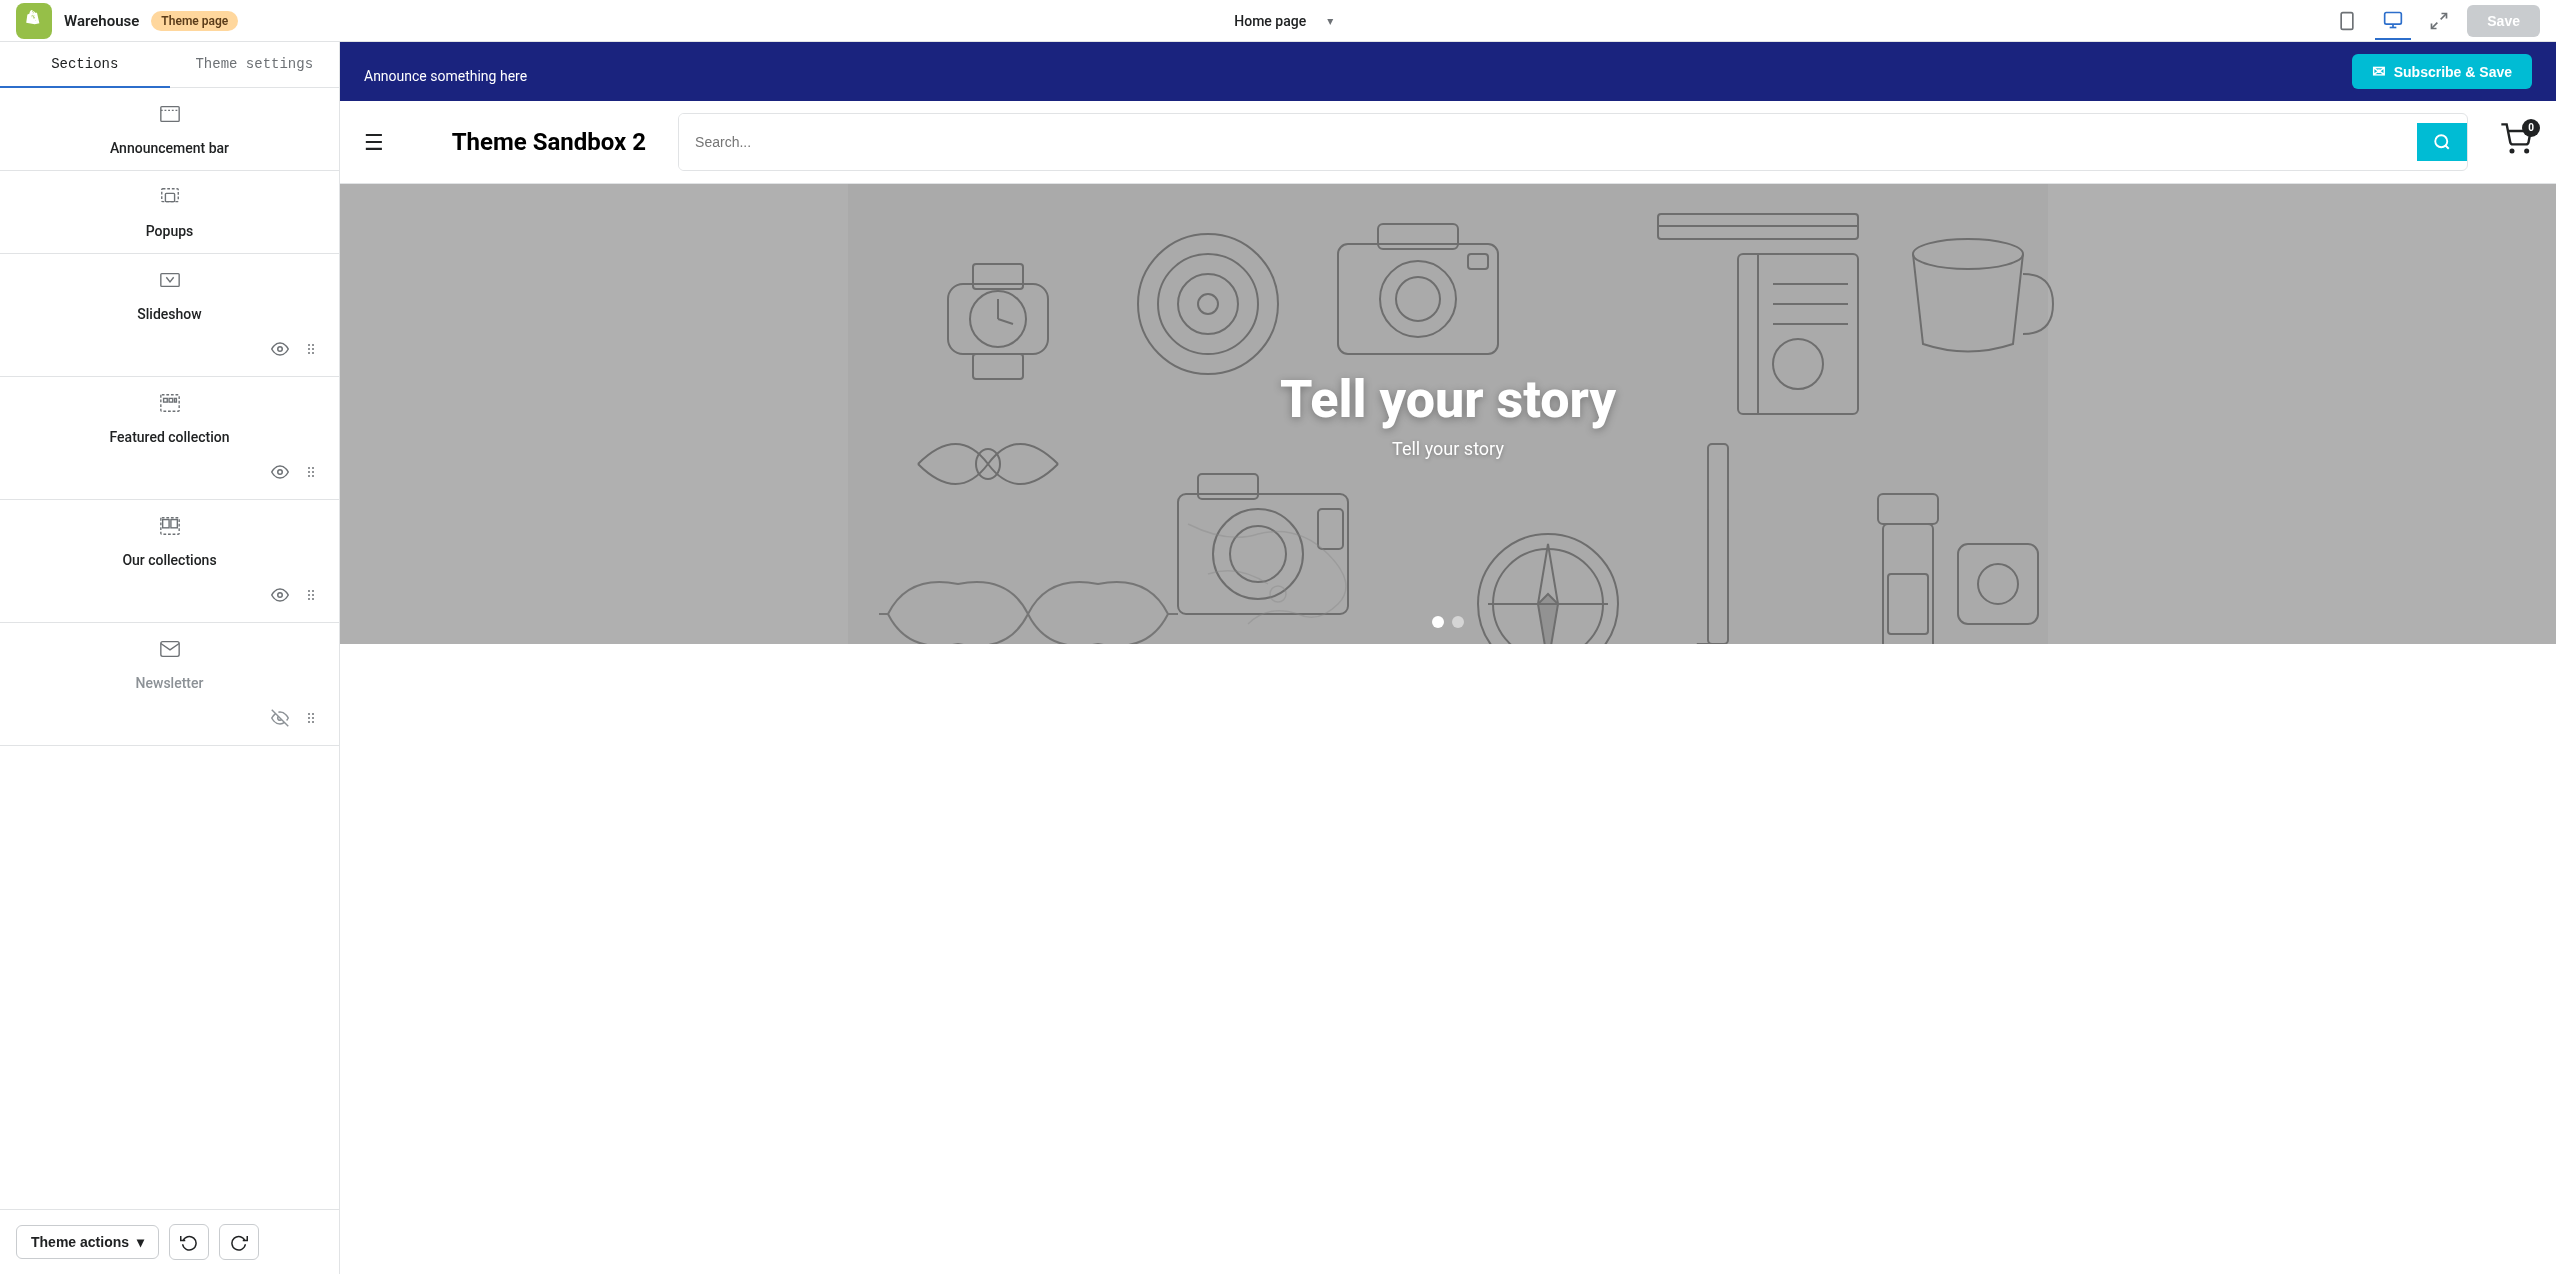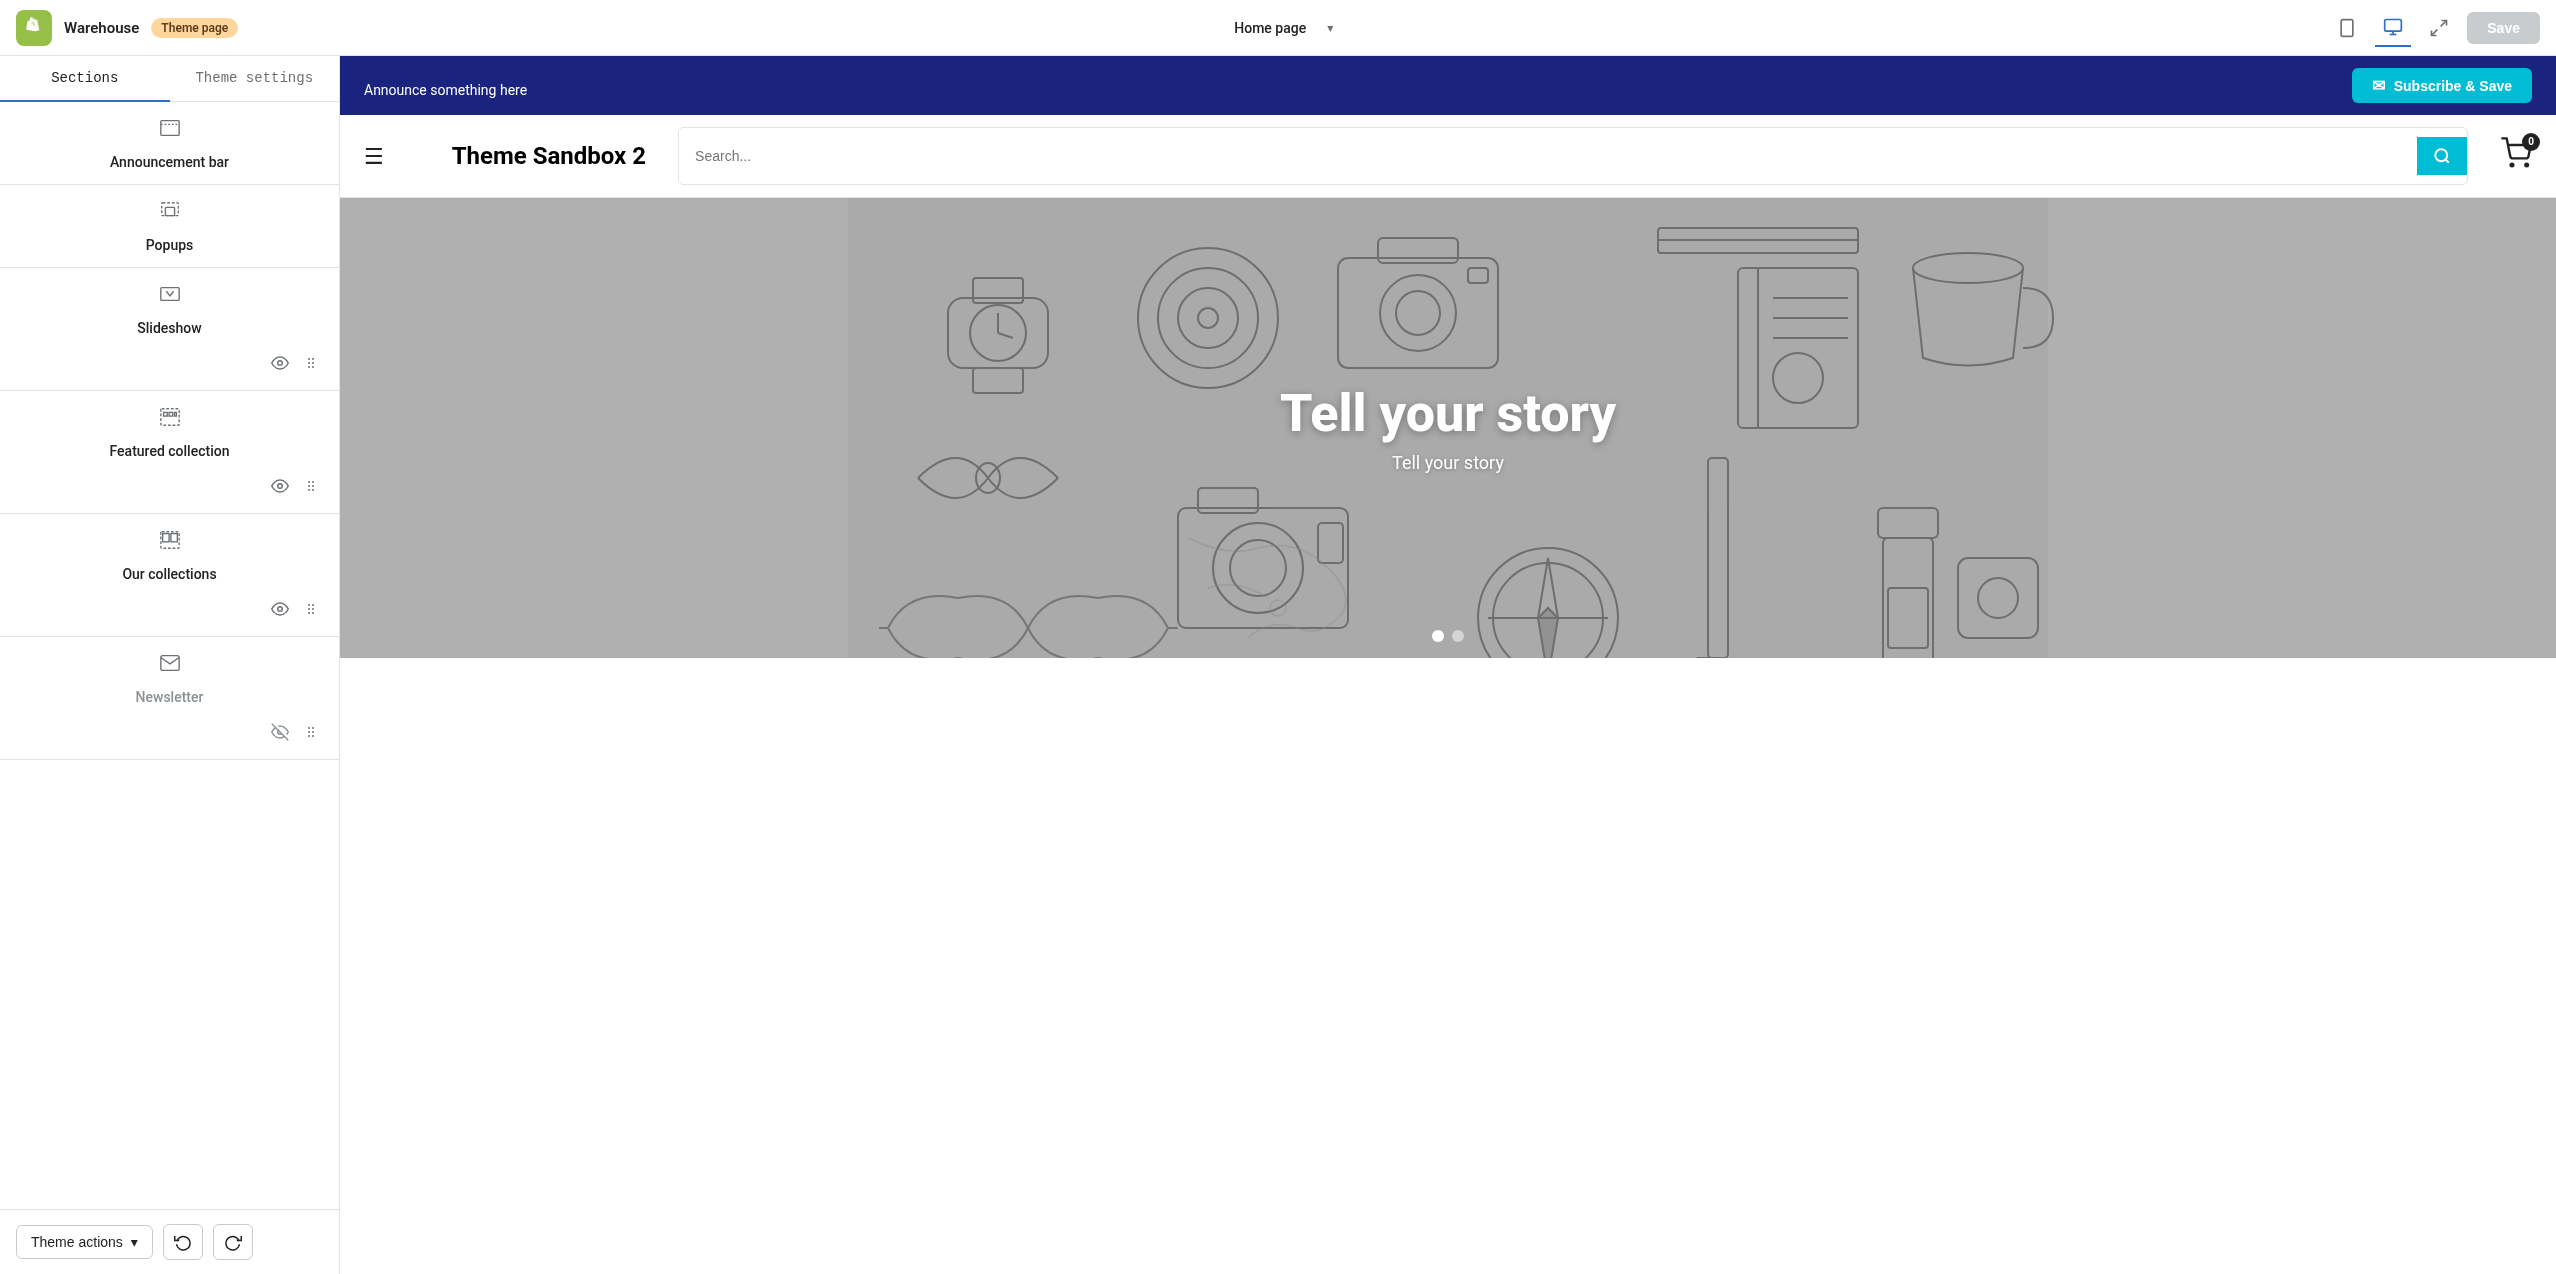--- a/index.html
+++ b/index.html
@@ -2,21 +2,21 @@
 <html><head>
   <meta charset="utf-8">
   <style>
     * { box-sizing: border-box; margin: 0; padding: 0; }
     body { font-family: -apple-system, BlinkMacSystemFont, 'Segoe UI', Roboto, sans-serif; display: flex; flex-direction: column; height: 100vh; overflow: hidden; background: #f6f6f7; }
 
     
     .top-bar {
       display: flex; align-items: center; justify-content: space-between;
       background: #fff; border-bottom: 1px solid #e1e3e5;
-      padding: 0 16px; height: 56px; flex-shrink: 0;
+      padding: 0 16px; height: 42px; flex-shrink: 0;
     }
     .top-bar-left { display: flex; align-items: center; gap: 12px; }
     .shopify-logo {
       width: 36px; height: 36px; background: #96bf48;
       border-radius: 8px; display: flex; align-items: center; justify-content: center;
       flex-shrink: 0;
     }
     .shopify-logo svg { width: 22px; height: 22px; }
     .store-name { font-size: 15px; font-weight: 600; color: #202223; }
     .theme-trial-badge {
@@ -80,21 +80,21 @@
     }
 
     
     .sidebar-bottom {
       border-top: 1px solid #e1e3e5; padding: 14px 16px;
       display: flex; align-items: center; gap: 10px; flex-shrink: 0;
     }
     .theme-actions-btn {
       display: flex; align-items: flex-end; gap: 8px; background: #fff;
       border: 1px solid #c9cccf; border-radius: 6px; padding: 8px 14px;
-      font-size: 14px; font-weight: 400; color: #202223; cursor: pointer;
+      font-size: 14px; font-weight: 700; color: #202223; cursor: pointer;
     }
     .undo-redo-btn {
       background: #fff; border: 1px solid #c9cccf; border-radius: 6px;
       padding: 8px 10px; cursor: pointer; color: #202223; font-size: 16px;
       display: flex; align-items: center; justify-content: center;
     }
 
     
     .preview-area { flex: 1; overflow: auto; background: #f0f0f0; padding: 0; }
     .preview-frame {

